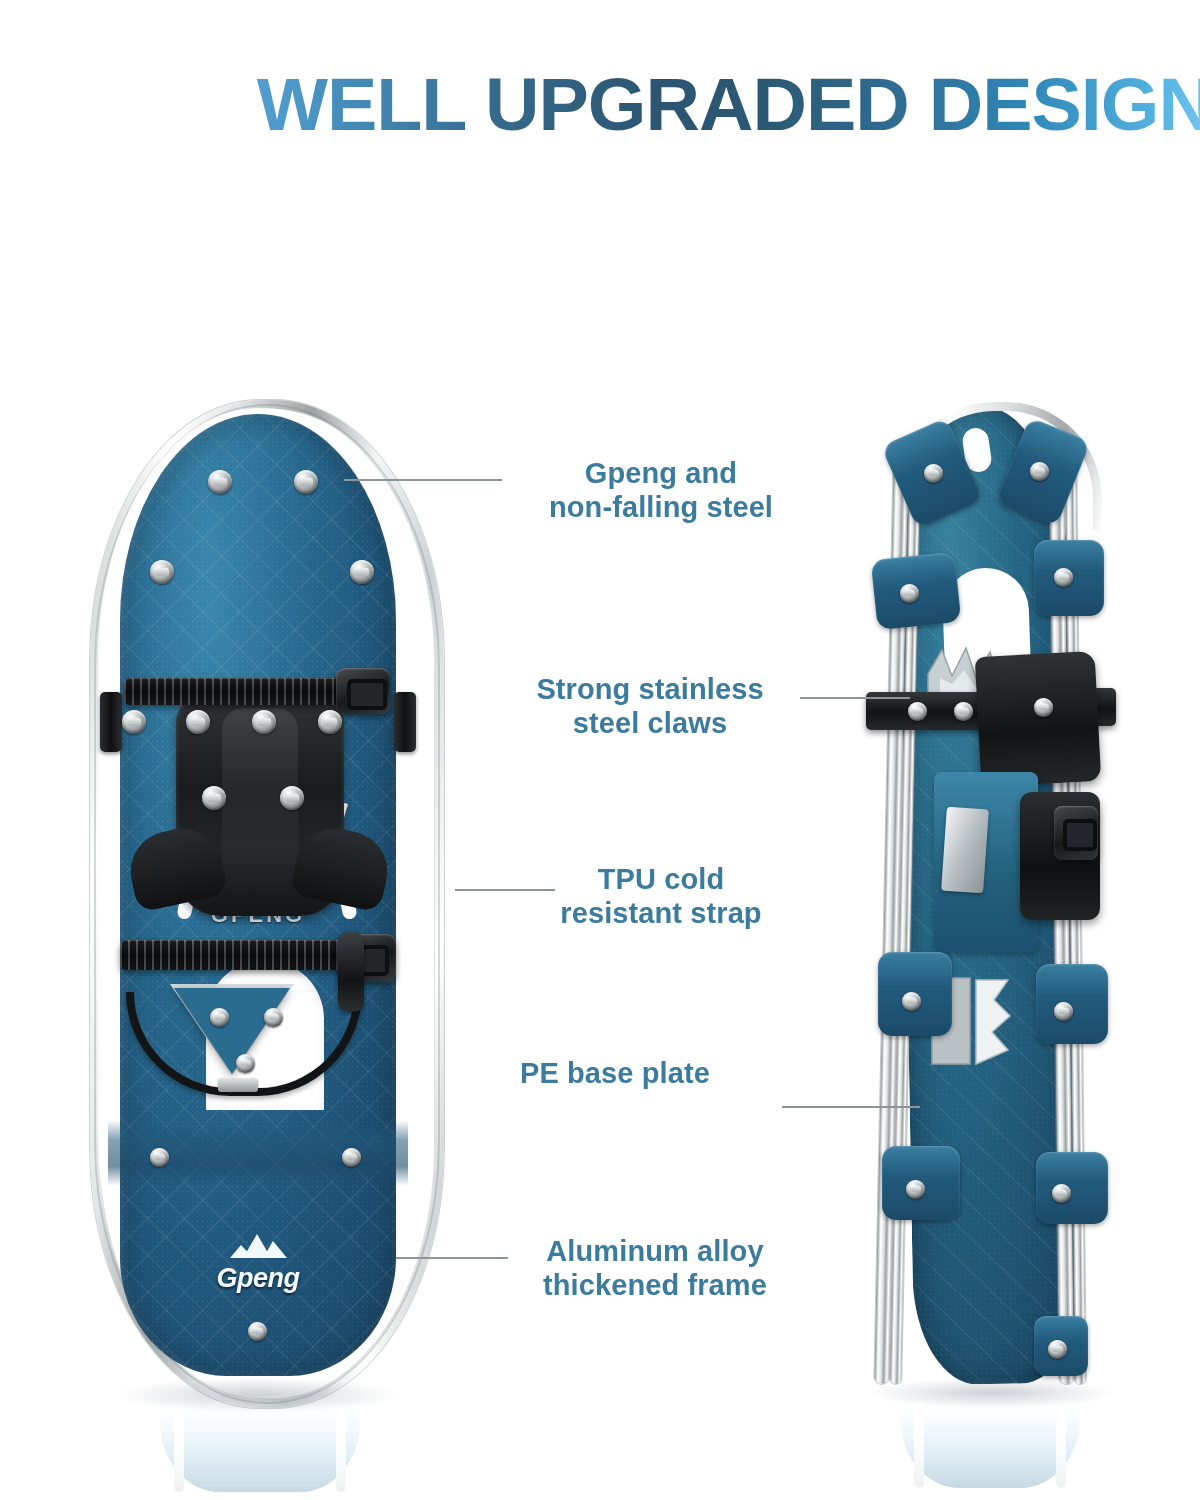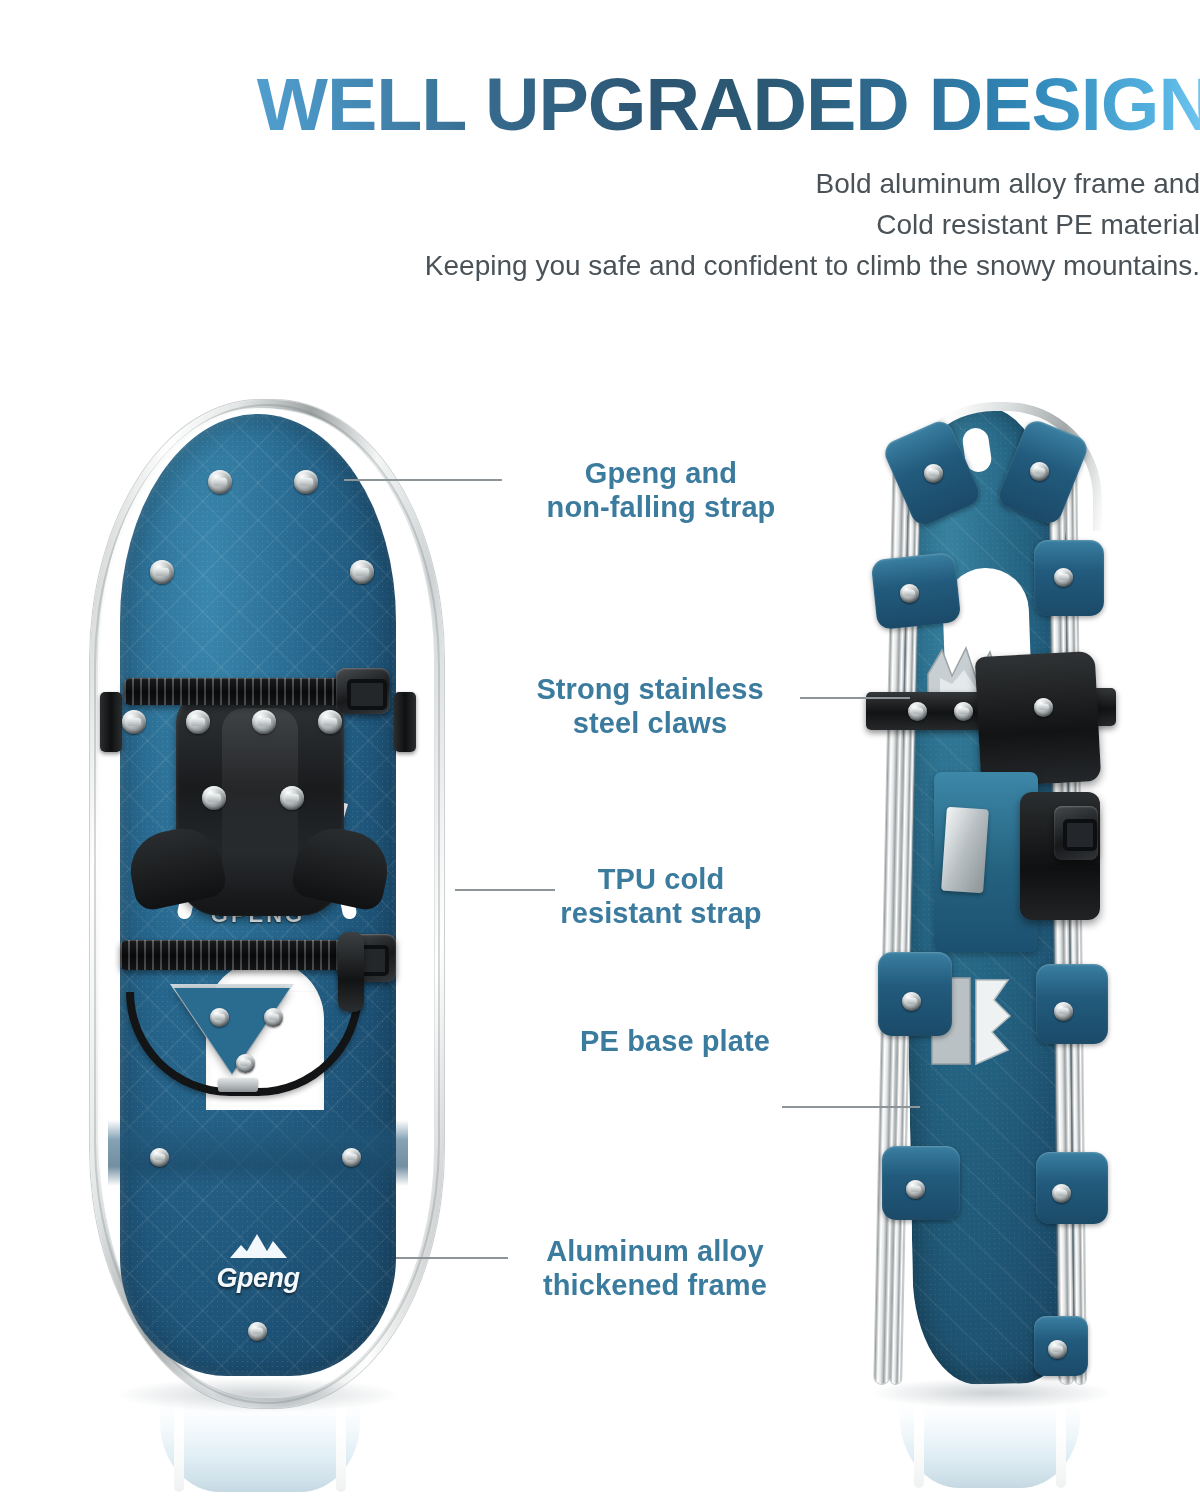--- a/index.html
+++ b/index.html
@@ -33,21 +33,21 @@
 
   
   .stage{ position:absolute; top:0; left:0; width:1200px; height:1500px; }
 
   
   .callout{ position:absolute; color:#3b7b9e; font-size:29px; font-weight:bold; line-height:1.18; letter-spacing:.1px; }
   .callout .ln{ display:block; }
   .co1{ left:516px; top:456px; width:290px; text-align:center;}
   .co2{ left:505px; top:672px; width:290px; text-align:center;}
   .co3{ left:516px; top:862px; width:290px; text-align:center;}
-  .co4{ left:520px; top:1024px; width:250px; text-align:right;}
+  .co4{ left:520px; top:1056px; width:250px; text-align:left;}
   .co5{ left:510px; top:1234px; width:290px; text-align:center;}
 
   .leader{ position:absolute; height:0; border-top:2px solid #8e9599; }
   .ld1{ left:344px; top:479px; width:158px; }
   .ld2{ left:800px; top:697px; width:110px; }
   .ld3{ left:455px; top:889px; width:100px; }
   .ld4{ left:782px; top:1106px; width:138px; }
   .ld5{ left:396px; top:1257px; width:112px; }
 
   
@@ -347,25 +347,20 @@
     background:linear-gradient(180deg,#c6cccd,#ffffff 60%,#ffffff);
     border-radius:6px;
   }
   .rf-rl{ left:14px; } .rf-rr{ right:14px; }
 </style>
 </head>
 <body>
 
 <div class="header">
   <h1 class="title">WELL UPGRADED DESIGN</h1>
-  <p class="subtitle">
-    <span class="sub-line">Bold aluminum alloy frame and</span>
-    <span class="sub-line">Cold resistant PE material</span>
-    <span class="sub-line">Keeping you safe and confident to climb the snowy mountains.</span>
-  </p>
 </div>
 
 <div class="stage">
 
   <div class="shoe" id="topview">
 
     <div class="tv-frame"></div>
     <div class="tv-frame-inner"></div>
 
     <div class="tv-deck"></div>
@@ -503,21 +498,21 @@
   </div>
 
   <div class="leader ld1"></div>
   <div class="leader ld2"></div>
   <div class="leader ld3"></div>
   <div class="leader ld4"></div>
   <div class="leader ld5"></div>
 
   <div class="callout co1">
     <span class="ln">Gpeng and</span>
-    <span class="ln">non-falling strap</span>
+    <span class="ln">non-falling steel</span>
   </div>
   <div class="callout co3">
     <span class="ln">TPU cold</span>
     <span class="ln">resistant strap</span>
   </div>
   <div class="callout co2">
     <span class="ln">Strong stainless</span>
     <span class="ln">steel claws</span>
   </div>
   <div class="callout co4">

